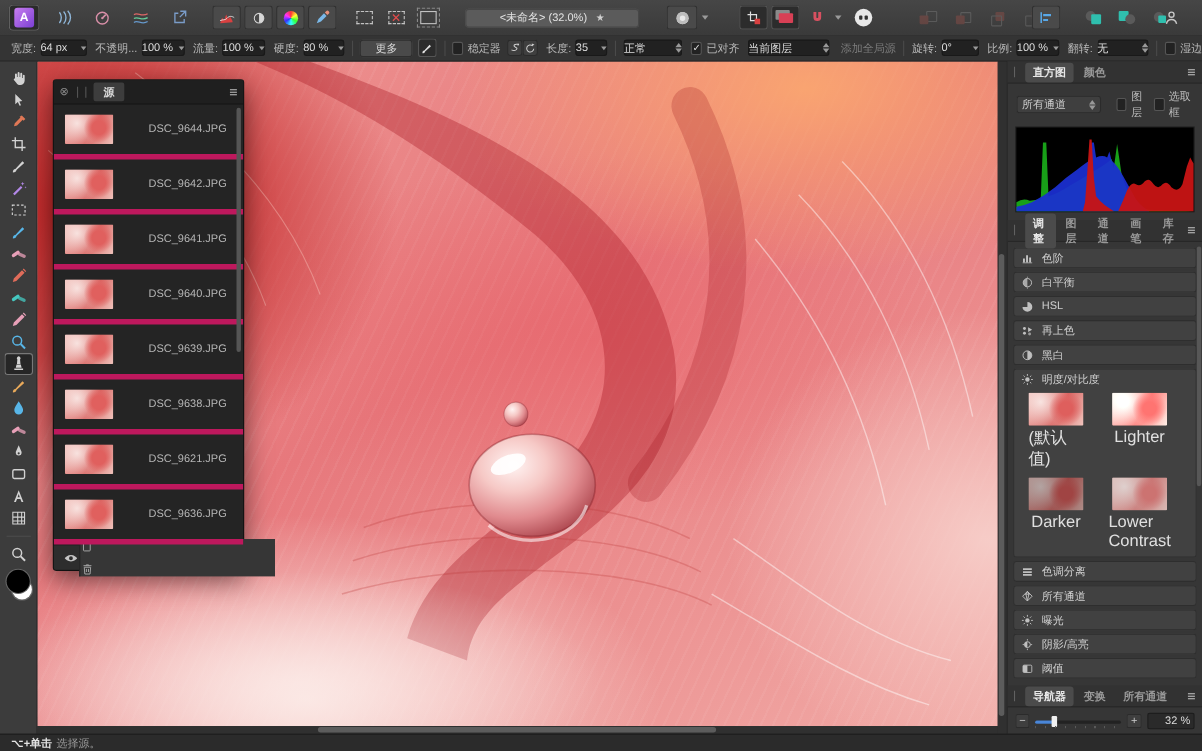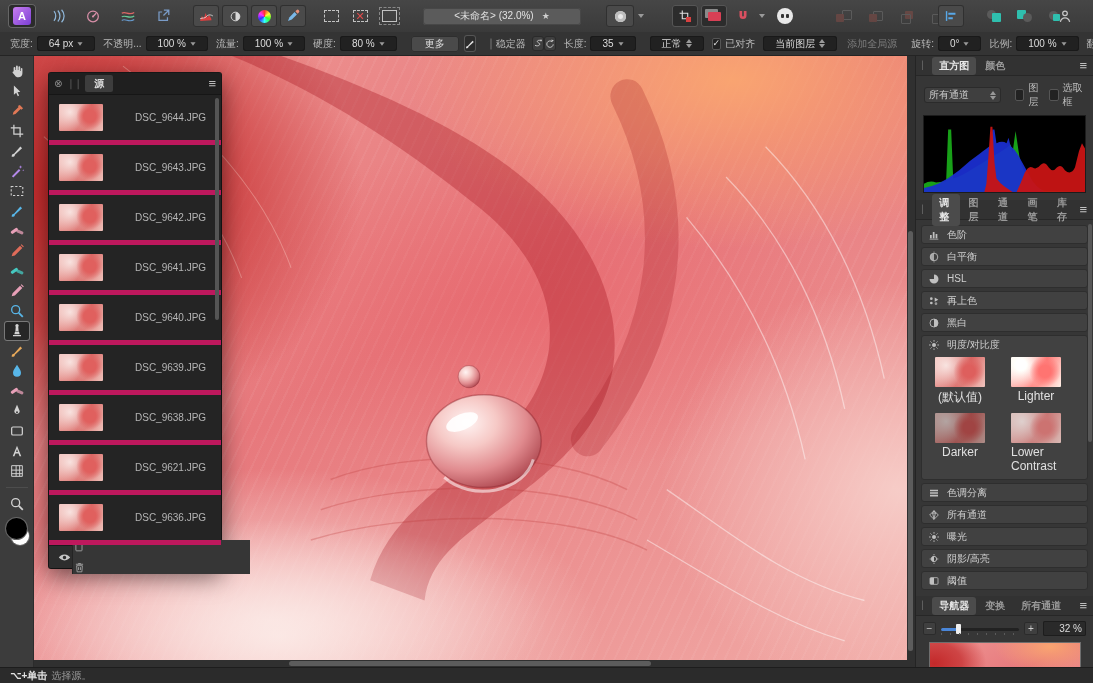--- a/index.html
+++ b/index.html
@@ -33,21 +33,21 @@
   .bool{width:16px;height:13px;position:relative;}
   .bool i{position:absolute;width:9px;height:9px;background:#2fbfae;border-radius:1px;}
   .bool i.c{border-radius:50%;}
   .bool i.o{background:#5a5a5a;}
   .dim{opacity:.55;}
   
   .ctx{position:absolute;top:32px;left:0;right:0;height:23px;background:#343434;border-bottom:1px solid #242424;
        display:flex;align-items:center;font-size:10px;color:#b9b9b9;padding-left:10px;white-space:nowrap;}
   .ctx .lbl{margin:0 4px 0 8px;}
   .fld{height:15px;background:#212121;border-radius:3px;box-shadow:inset 0 0 0 1px #191919;
-       display:flex;align-items:center;justify-content:space-between;padding:0 12px;color:#ddd;gap:4px;}
+       display:flex;align-items:center;justify-content:space-between;padding:0 0;color:#ddd;gap:4px;}
   .fld .chev{transform:scale(.85);}
   .stp{display:flex;flex-direction:column;gap:1px;}
   .stp b{width:0;height:0;border-left:3px solid transparent;border-right:3px solid transparent;}
   .stp b.u{border-bottom:4px solid #999;} .stp b.d{border-top:4px solid #999;}
   .mini{width:17px;height:15px;border-radius:3px;background:#3f3f3f;box-shadow:inset 0 0 0 1px #2a2a2a;
         display:flex;align-items:center;justify-content:center;color:#ccc;}
   .vsep{width:1px;height:14px;background:#4a4a4a;margin:0 7px;}
   .cbx{width:10px;height:10px;background:#222;border:1px solid #555;border-radius:2px;margin-right:4px;
        display:flex;align-items:center;justify-content:center;font-size:9px;color:#ddd;line-height:1;}
   .btn-more{height:16px;padding:0 14px;background:#4a4a4a;border-radius:3px;box-shadow:inset 0 0 0 1px #2e2e2e;
@@ -127,21 +127,21 @@
   .adjgroup .adj{margin:0;background:none;box-shadow:none;}
   .pgrid{display:grid;grid-template-columns:50px 50px;gap:7px 26px;padding:3px 0 0 14px;}
   .pcell{display:flex;flex-direction:column;align-items:center;gap:2px;}
   .pthumb{width:50px;height:30px;border-radius:1px;
     background:radial-gradient(circle at 68% 48%, #de5f5d 0 16%, rgba(222,95,93,0) 42%),
       radial-gradient(circle at 22% 28%, rgba(250,236,233,.9), rgba(250,236,233,0) 58%),
       linear-gradient(120deg,#f0b6b0 0%,#d96663 55%,#f1c6bf 100%);}
   .pthumb.lighter{filter:brightness(1.22);}
   .pthumb.darker{filter:brightness(.72);}
   .pthumb.lowc{filter:contrast(.65) brightness(1.08);}
-  .plabel{font-size:12px;color:#e0e0e0;}
+  .plabel{font-size:15px;color:#e0e0e0;}
   .adj-scroll{position:absolute;right:1px;top:24px;width:4px;height:218px;border-radius:2px;background:#575757;}
   
   .navrow{display:flex;align-items:center;gap:5px;padding:5px 7px 3px;}
   .nbtn{width:14px;height:13px;background:#3f3f3f;border-radius:2px;box-shadow:inset 0 0 0 1px #2b2b2b;
         color:#ccc;display:flex;align-items:center;justify-content:center;font-size:10px;line-height:1;}
   .slider{position:relative;width:84px;height:12px;}
   .slider .track{position:absolute;left:0;right:0;top:5px;height:3px;border-radius:2px;background:#222;}
   .slider .fill{position:absolute;left:0;top:5px;height:3px;border-radius:2px;width:18px;background:#4a86d8;}
   .slider .handle{position:absolute;left:15px;top:1px;width:5px;height:10px;border-radius:1px;background:#f0f0f0;}
   .slider .ticks{position:absolute;left:0;right:0;top:10px;height:2px;
@@ -733,24 +733,20 @@
             <div class="srctab">源</div>
             <span class="menu">≡</span>
           </div>
           <div class="slist">
             <div class="srow">
                 <div class="sthumb"></div>
                 <div class="sname">DSC_9644.JPG</div>
               </div>
             <div class="srow">
                 <div class="sthumb"></div>
-                <div class="sname">DSC_9643.JPG</div>
-              </div>
-            <div class="srow">
-                <div class="sthumb"></div>
                 <div class="sname">DSC_9642.JPG</div>
               </div>
             <div class="srow">
                 <div class="sthumb"></div>
                 <div class="sname">DSC_9641.JPG</div>
               </div>
             <div class="srow">
                 <div class="sthumb"></div>
                 <div class="sname">DSC_9640.JPG</div>
               </div>

